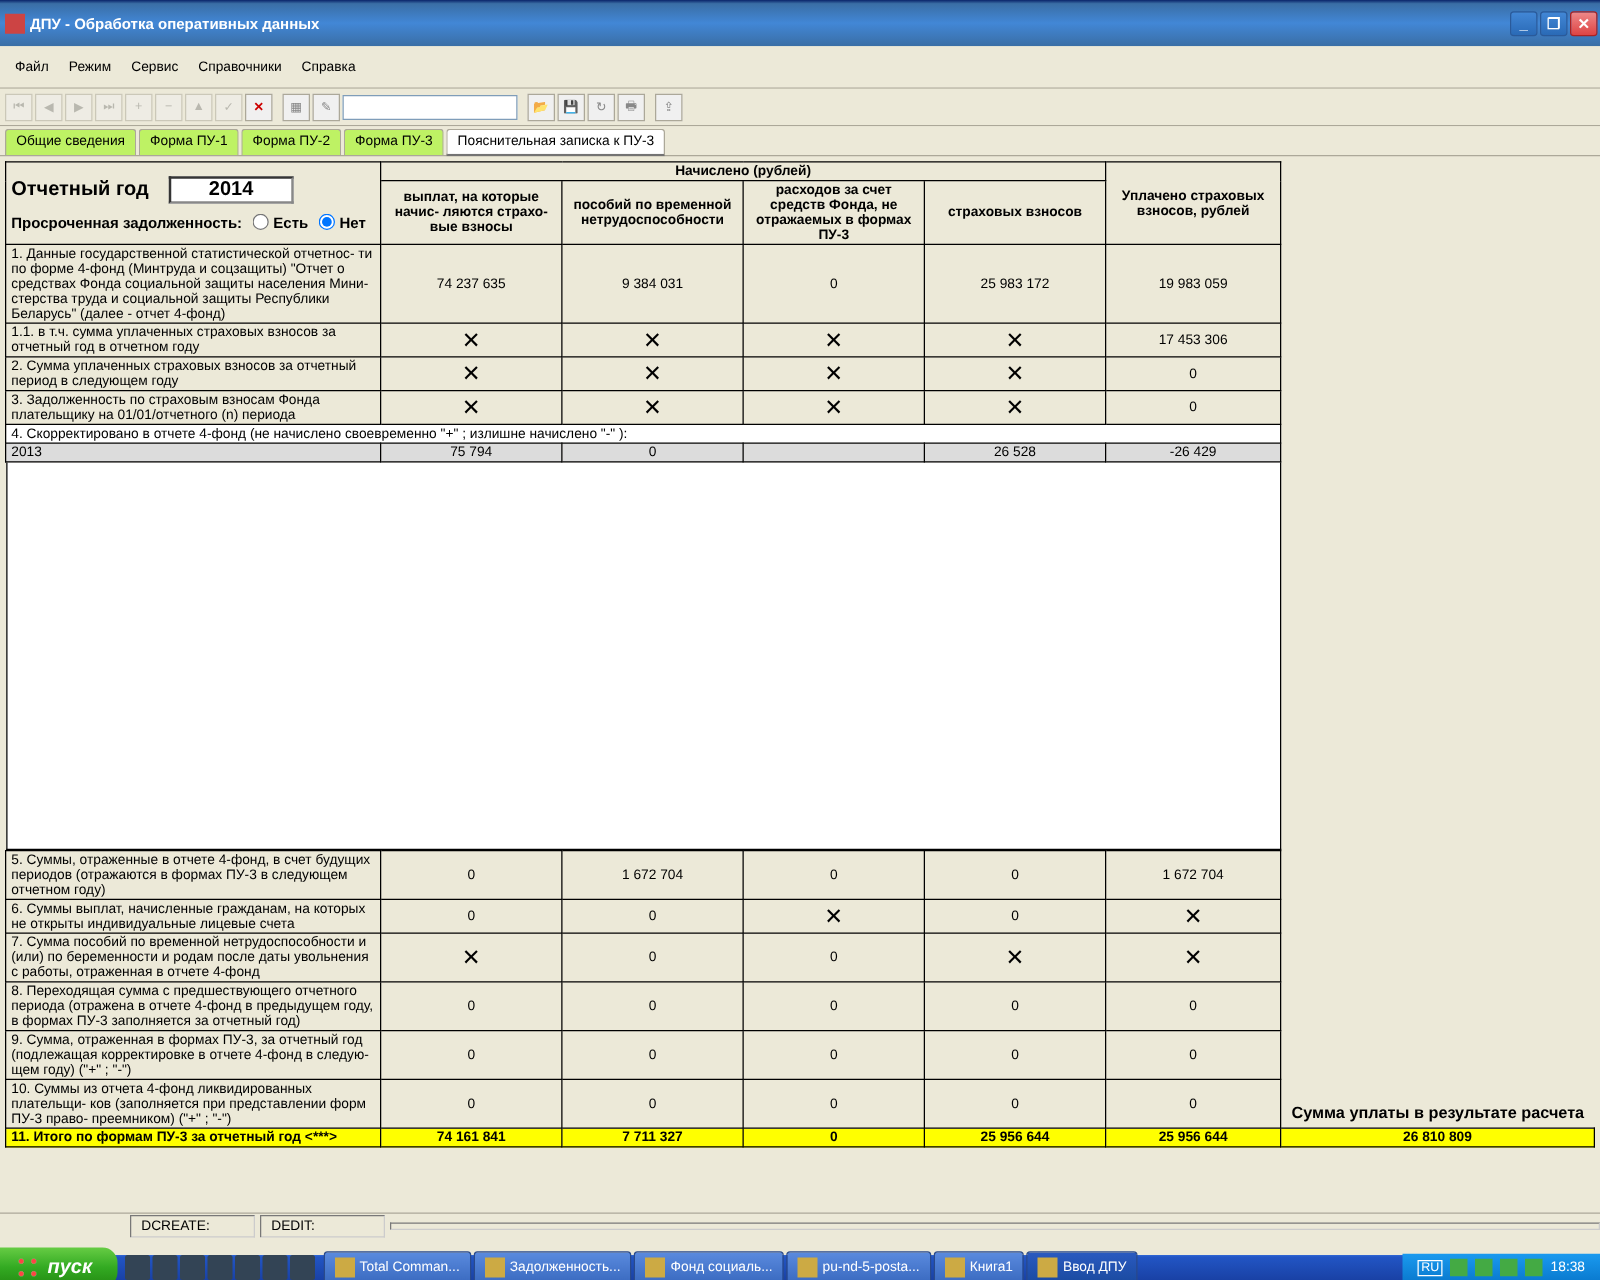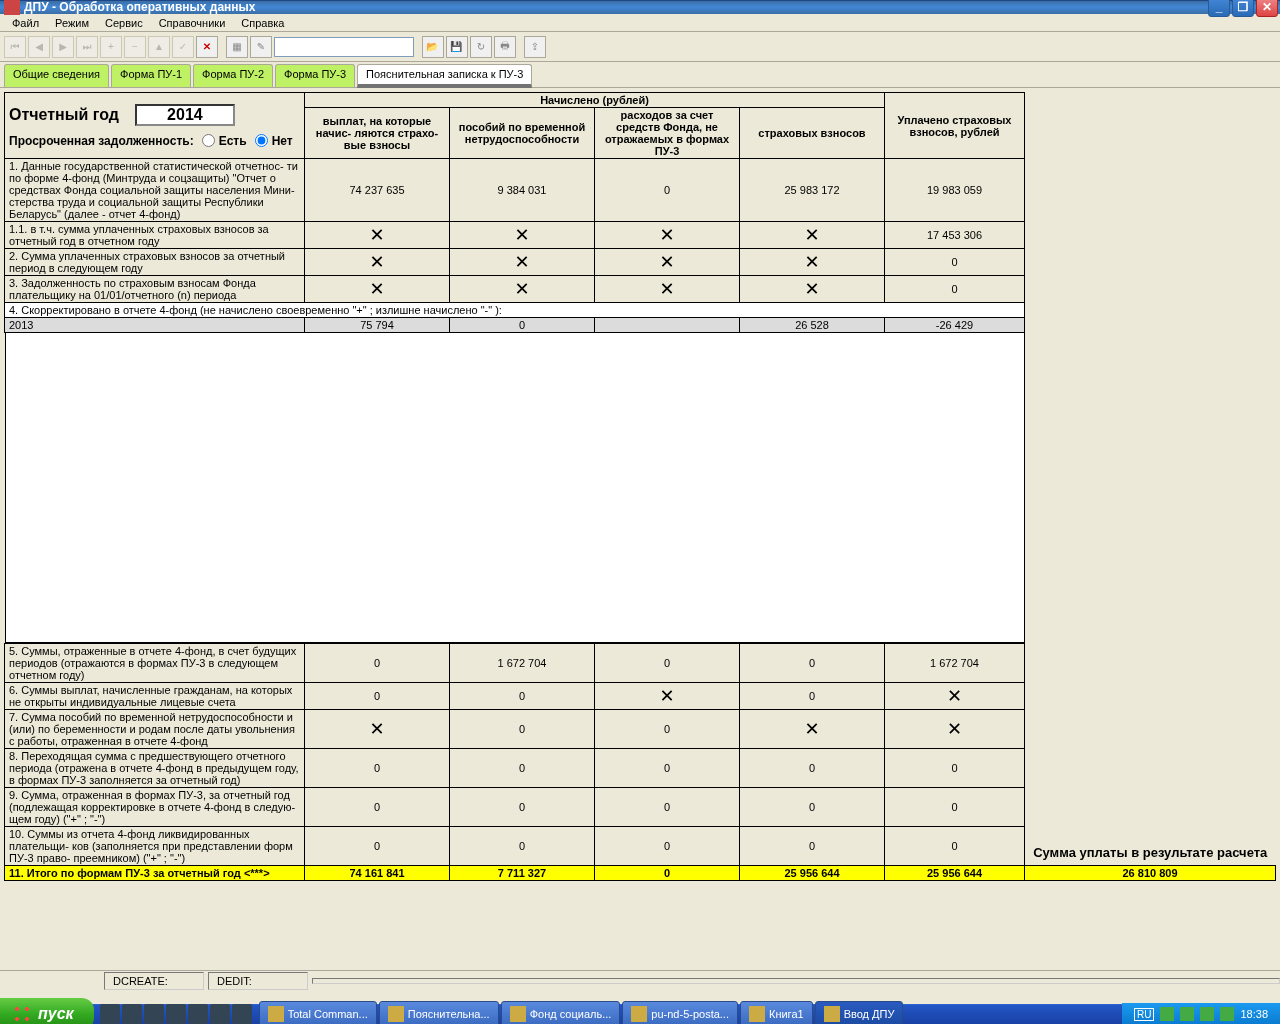--- a/index.html
+++ b/index.html
@@ -1,39 +1,39 @@
 <!DOCTYPE html>
 <html><head>
 <meta charset="utf-8">
 <style>
 * { box-sizing: border-box; margin: 0; padding: 0; }
 body { font-family: Tahoma, Arial, sans-serif; font-size: 11px; background: #ece9d8; width: 1280px; height: 1024px; overflow: hidden; position: relative; }
 
 
-.titlebar { background: linear-gradient(to bottom, #0a246a, #3a6ea5 8%, #4287d6 50%, #3a6ea5); height: 14px; display: flex; align-items: center; color: #fff; font-weight: bold; font-size: 12px; padding-left: 4px; }
+.titlebar { background: linear-gradient(to bottom, #0a246a, #3a6ea5 8%, #4287d6 50%, #3a6ea5); height: 37px; display: flex; align-items: center; color: #fff; font-weight: bold; font-size: 12px; padding-left: 4px; }
 .titlebar .icon { width: 16px; height: 16px; background: #c44; margin-right: 4px; }
 .titlebar-buttons { margin-left: auto; display: flex; gap: 2px; padding-right: 2px; }
 .titlebar-buttons .btn { width: 22px; height: 20px; background: linear-gradient(#4287d6,#2a6ab6); border: 1px solid #2a5a9a; border-radius: 3px; display:flex; align-items:center; justify-content:center; color:#fff; font-weight:bold; font-size:12px;}
 .titlebar-buttons .close { background: linear-gradient(#e88,#d44); border-color:#a22;}
 
 
-.menubar { background: #ece9d8; height: 18px; display: flex; align-items: center; border-bottom: 1px solid #aca899; padding-left: 4px; font-size: 11px; }
+.menubar { background: #ece9d8; height: 34px; display: flex; align-items: center; border-bottom: 1px solid #aca899; padding-left: 4px; font-size: 11px; }
 .menubar span { padding: 2px 8px; }
 
 
 .toolbar { background: #ece9d8; height: 30px; display: flex; align-items: center; gap: 2px; padding: 2px 4px; border-bottom: 1px solid #aca899;}
 .tbtn { width: 22px; height: 22px; border: 1px solid #aca899; background: #f0f0f0; display:flex;align-items:center;justify-content:center; font-size:10px; color:#888;}
 .tbtn.disabled { opacity:0.5; }
 .tinput { width: 140px; height: 20px; border: 1px solid #7f9db9; background:#fff; }
 .tsep { width: 4px; }
 
 
 .tabs { display:flex; background:#ece9d8; padding-top:2px; padding-left:4px; font-size:11px; }
 .tab { padding: 3px 8px 4px 8px; border:1px solid #aca899; border-bottom:none; background:#bef264; margin-right:2px; border-radius:3px 3px 0 0; position:relative; }
-.tab.active { background:#fff; z-index:2; border-bottom:4px solid #737373; margin-bottom:-1px; }
+.tab.active { background:#fff; z-index:2; border-bottom:2px solid #737373; margin-bottom:-1px; }
 
 
 .content { background:#ece9d8; border-top:1px solid #aca899; padding:4px; height: 870px; overflow:hidden;}
 .year-label { font-size:16px; font-weight:bold; }
 .year-box { display:inline-block; width:100px; border:2px inset #888; text-align:center; font-size:16px; font-weight:bold; background:#fff; margin-left:16px;}
 .delinq { font-size:12px; margin-top:8px; display:flex; align-items:center; gap:4px; }
 .delinq input[type=radio] { margin-left:4px;}
 
 table.grid { width:100%; border-collapse:collapse; font-size:11px; }
 table.grid th, table.grid td { border:1px solid #000; padding:1px 4px; }
@@ -284,21 +284,21 @@
       <div class="qi"></div>
       <div class="qi"></div>
       <div class="qi"></div>
   </div>
   <div class="taskbtn">
       <div class="ti"></div>
       <span>Total Comman...</span>
     </div>
   <div class="taskbtn">
       <div class="ti"></div>
-      <span>Пояснительна...</span>
+      <span>Задолженность...</span>
     </div>
   <div class="taskbtn">
       <div class="ti"></div>
       <span>Фонд социаль...</span>
     </div>
   <div class="taskbtn">
       <div class="ti"></div>
       <span>pu-nd-5-posta...</span>
     </div>
   <div class="taskbtn">

